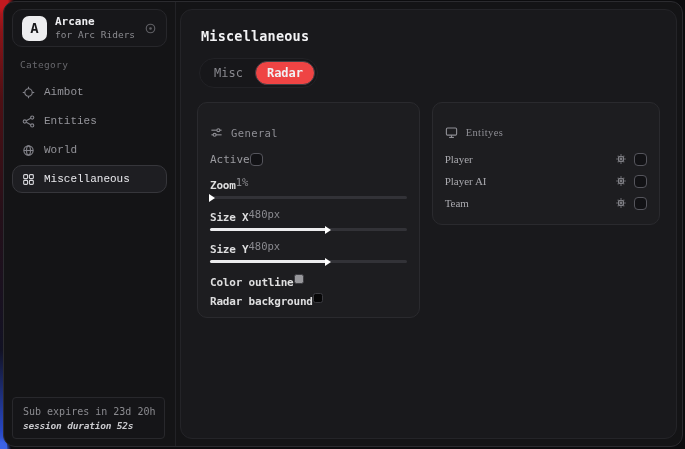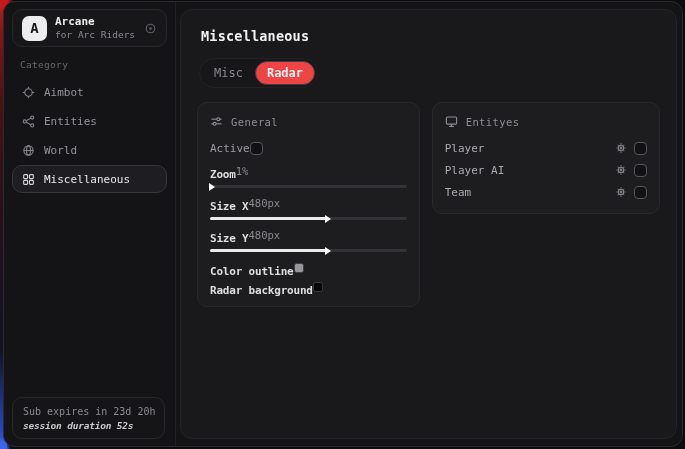--- a/index.html
+++ b/index.html
@@ -32,49 +32,49 @@
   .logo-square { width:25px; height:25px; background:#ededef; border-radius:7px;
     display:flex; align-items:center; justify-content:center;
     color:#17171a; font-weight:bold; font-size:14px; flex:0 0 auto; }
   .logo-text { flex:1 1 auto; line-height:1.25; }
   .logo-title { color:#ededf0; font-size:11px; font-weight:bold; }
   .logo-sub { color:#8b8b90; font-size:9.5px; }
   .logo-action { color:#606065; display:flex; flex:0 0 auto; cursor:pointer; }
 
   .category { margin:12px 16px 8px 16px; color:#67676c; font-size:9.5px; letter-spacing:.3px; }
 
-  .nav { display:flex; flex-direction:column; gap:1px; }
+  .nav { display:flex; flex-direction:column; gap:1px;font-family:Liberation Mono, monospace; }
   .nav-item { height:28px; margin:0 8px; padding:0 9px; display:flex; align-items:center; gap:9px;
     color:#94949a; font-size:11px; border:1px solid transparent; border-radius:10px; cursor:pointer; }
   .nav-item .nicon { display:flex; color:#83838a; }
   .nav-item.active { background:#1e1e22; border-color:#36363b; color:#e9e9ed; }
   .nav-item.active .nicon { color:#d5d5da; }
 
   .sub-card { position:absolute; left:8px; right:10px; bottom:7px;
-    border:1px solid #28282c; border-radius:10px; background:#151518; padding:8px 10px 7px; }
+    border:1px solid #28282c; border-radius:4px; background:#151518; padding:8px 10px 7px; }
   .sub-line1 { color:#8b8b90; font-size:10px; white-space:nowrap; }
   .sub-line2 { color:#c9c9cd; font-size:9.5px; font-weight:bold; margin-top:3px; letter-spacing:-0.2px; white-space:nowrap;font-style:italic; }
 
   
   .main { position:absolute; left:172px; top:0; right:0; bottom:0; padding:7px 5px 7px 4px; }
   .main-card { width:100%; height:100%; background:#19191c; border:1px solid #242428;
     border-radius:12px; padding:14px 16px; position:relative; }
 
   .page-title { color:#f2f2f4; font-size:13.5px; font-weight:bold; margin:4px 0 14px 4px; letter-spacing:.2px; }
 
   .tabs { display:inline-flex; align-items:center; background:#17171a; border:1px solid #222226;
     border-radius:15px; padding:2px; margin-left:2px; }
   .tab { padding:4px 11px; font-size:12px; color:#88888e; border-radius:13px;
     border:1px solid transparent; cursor:pointer; }
   .tab.active { background:#ef4444; border-color:#3e3e44; color:#f0f0f3; font-weight:bold; }
 
   .panels { display:flex; align-items:flex-start; gap:12px; margin-top:14px; }
-  .panel { background:#1d1d20; border:1px solid #2a2a2e; border-radius:10px; padding:9px 12px 10px; }
+  .panel { background:#1d1d20; border:1px solid #2a2a2e; border-radius:10px; padding:20px 12px 10px; }
   .panel-general { width:233px; }
-  .panel-entities { width:239px; }
+  .panel-entities { width:239px;font-family:Liberation Serif, serif; }
   .panel-header { display:flex; align-items:center; gap:8px; color:#8f8f95; font-size:10.5px;
     letter-spacing:.4px; margin:3px 0 9px 0; }
   .panel-header .picon { display:flex; color:#8f8f95; }
 
   .row { display:flex; align-items:center; }
   .row-check { height:23px; }
   .row-sliderlabel { height:18px; margin-top:2px; }
   .row-color { height:19px; }
   .lbl-dim { color:#9b9ba0; font-size:11px; }
   .lbl-bright { color:#dededf; font-size:11px; font-weight:bold; letter-spacing:-0.2px;margin-top:7px; }

